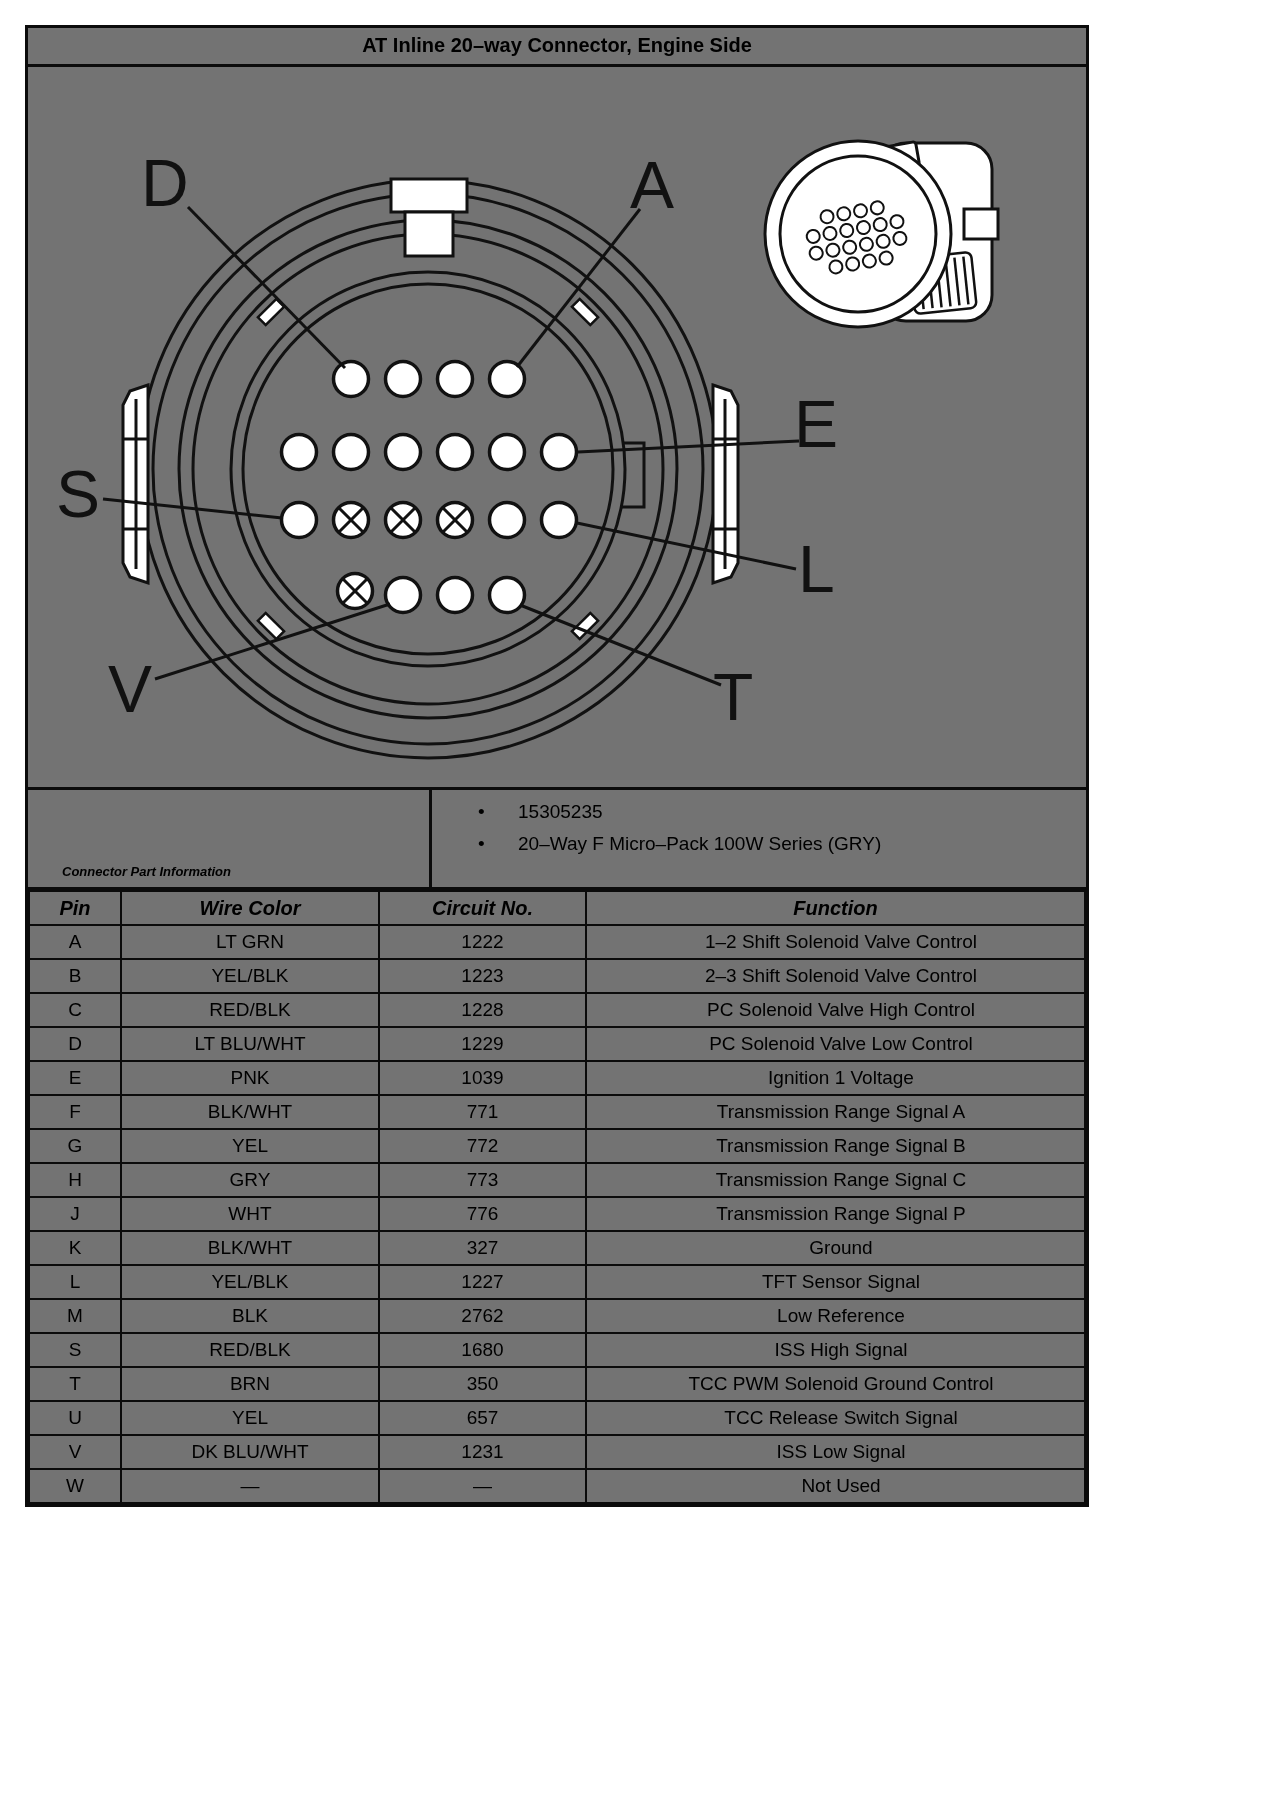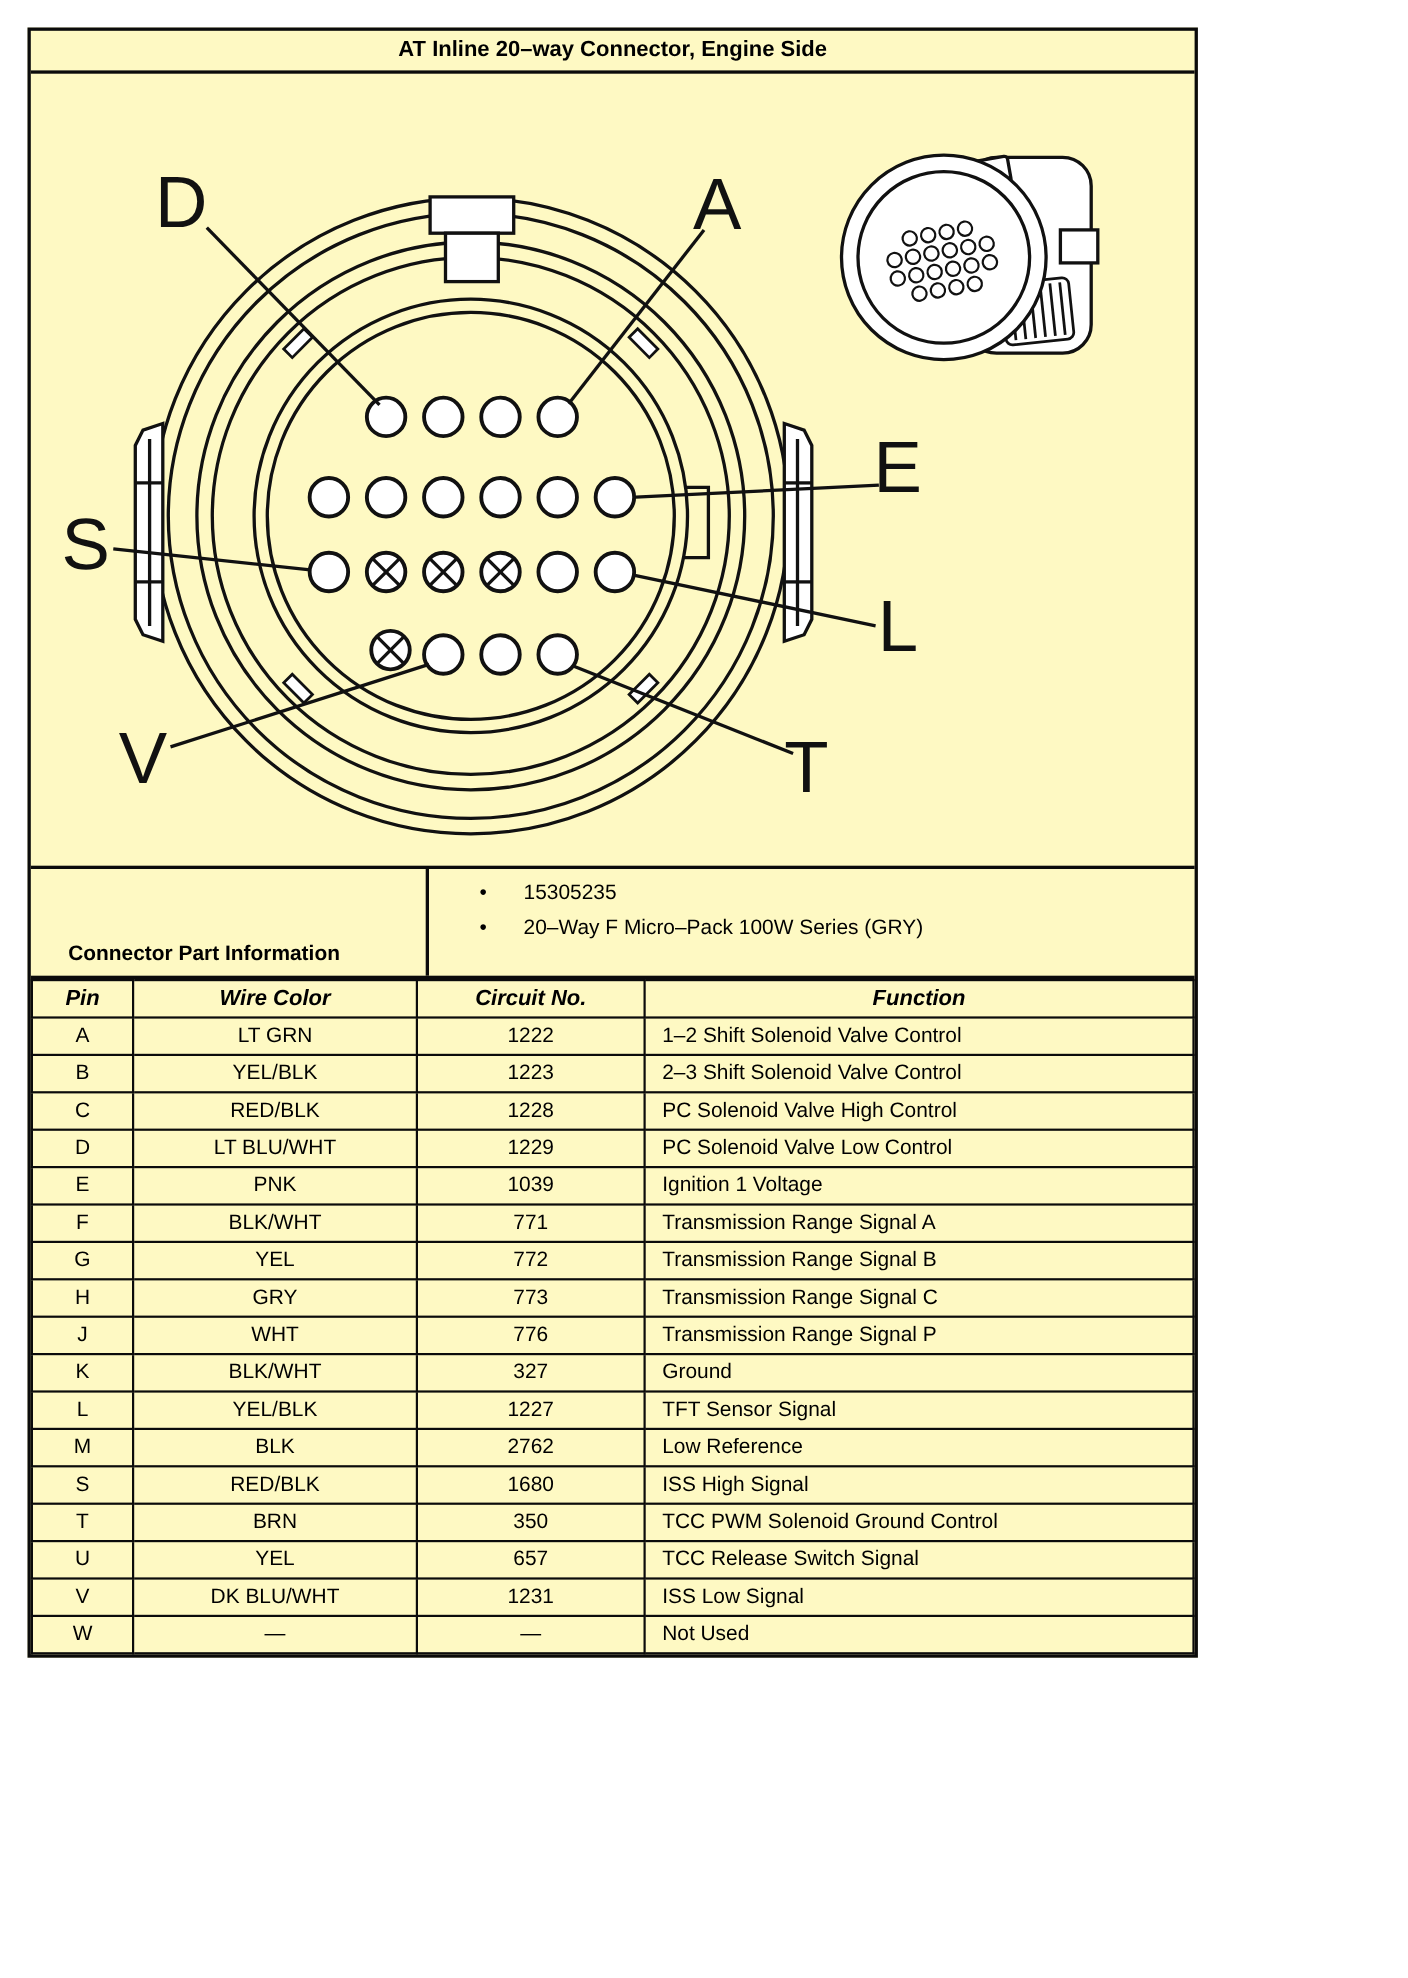--- a/index.html
+++ b/index.html
@@ -7,21 +7,21 @@
   body {
     width: 1280px; height: 1798px;
     background: #fff; color: #000;
     font-family: "Liberation Sans", "DejaVu Sans", sans-serif;
     position: relative;
   }
   .page {
     position: absolute; left: 25px; top: 25px;
     width: 1064px;
     border: 3px solid #0b0b0b;
-    background: #fef9c3;
+    background: #737373;
   }
   .title-bar {
     border-bottom: 3px solid #0b0b0b;
     text-align: center;
     font-weight: bold;
     font-size: 20px;
     padding: 6px 0 7px;
   }
   .diagram-wrap { height: 720px; position: relative; overflow: hidden; }
   svg { display: block; }
@@ -30,46 +30,46 @@
     font-size: 66px;
     fill: #111;
     stroke: none;
   }
   .part-info {
     display: flex;
     border-top: 3px solid #0b0b0b;
     height: 100px;
   }
   .part-info-left {
-    width: 362px;
+    width: 404px;
     border-right: 3px solid #0b0b0b;
     display: flex; align-items: flex-end;
     padding: 0 0 8px 34px;
-    font-weight: bold; font-size: 19px;
+    font-weight: bold; font-size: 13px; font-style: italic;
   }
   .part-info-right { flex: 1; padding: 11px 0 0 46px; font-size: 19px; }
   .bullet-item { display: flex; margin-bottom: 10px; }
   .bullet { width: 40px; font-size: 19px; }
   table {
     width: 100%;
     border-collapse: collapse;
     table-layout: fixed;
     font-size: 19px;
   }
   .table-wrap { border-top: 3px solid #0b0b0b; }
   th, td {
     border: 2px solid #0b0b0b;
     height: 34px;
     padding: 0 4px;
     text-align: center;
     white-space: nowrap;
     overflow: hidden;
   }
   th { font-size: 20px; font-style: italic; }
-  td.col3 { text-align: left; padding-left: 15px; }
+  td.col3 { text-align: center; padding-left: 15px; }
 </style>
 </head>
 <body>
 
 <div class="page">
 
   <div class="title-bar">AT Inline 20–way Connector, Engine Side</div>
 
   <div class="diagram-wrap">
     <svg width="1058" height="720" viewBox="0 0 1058 720">

